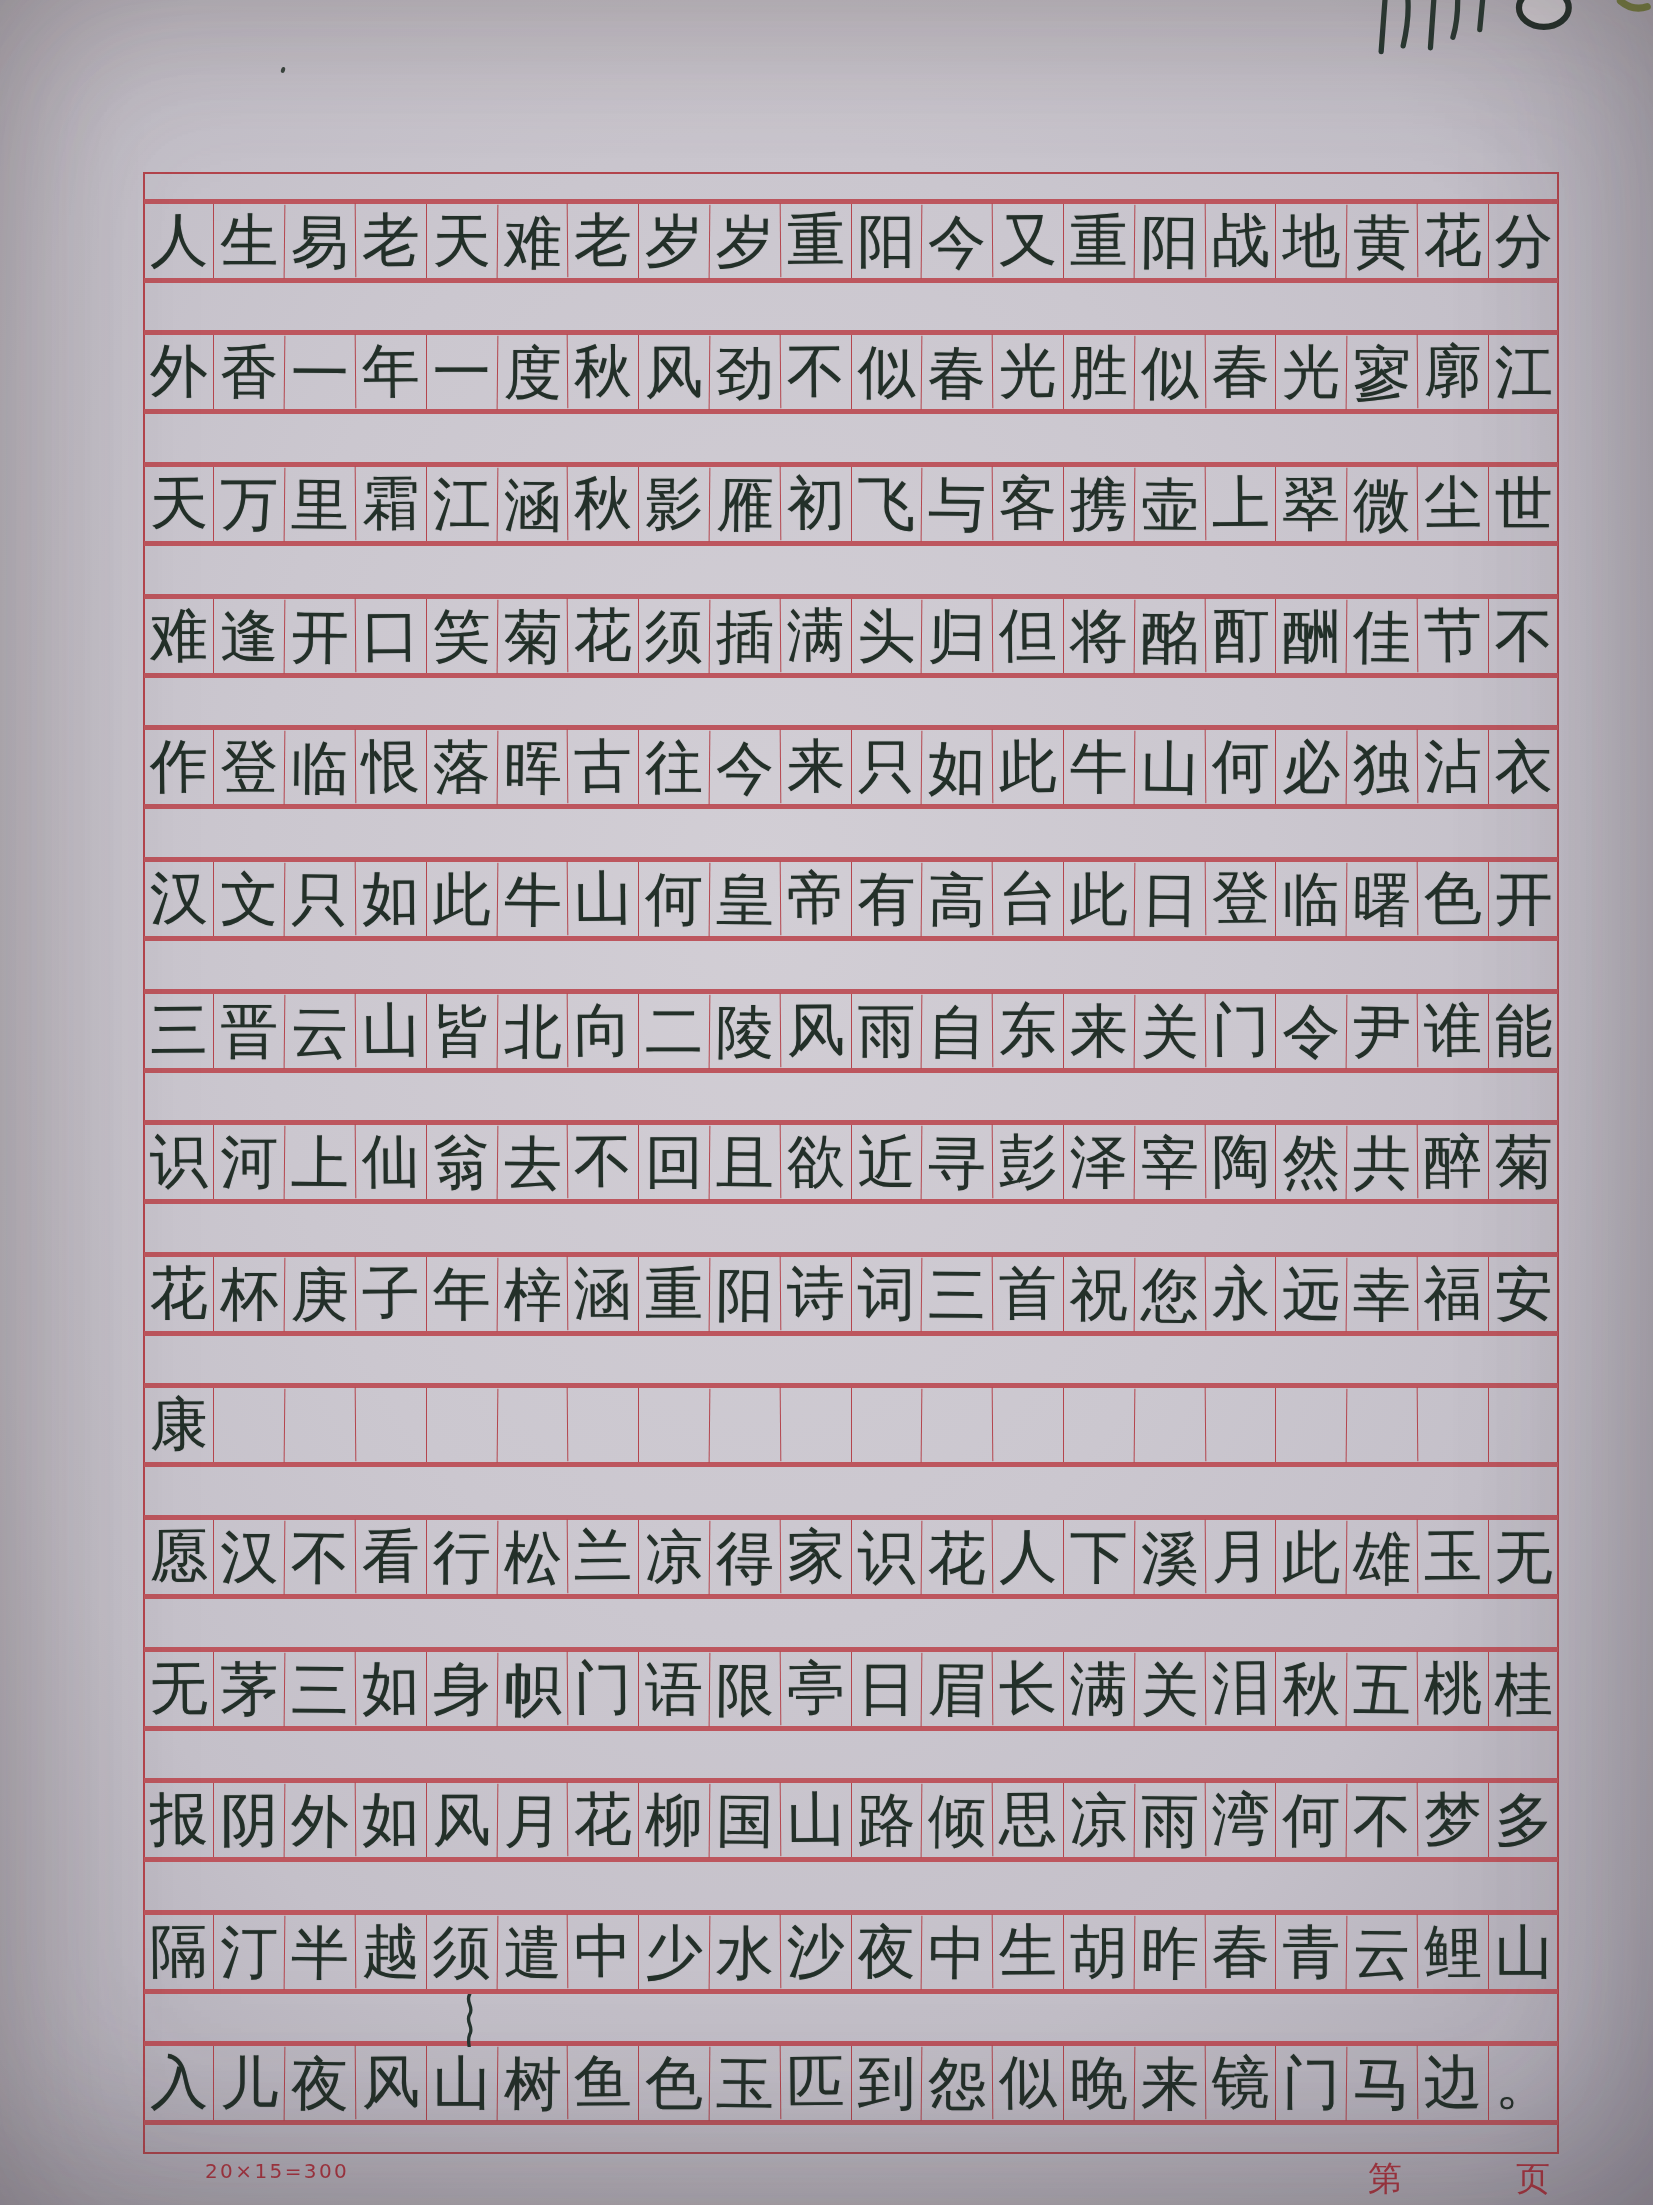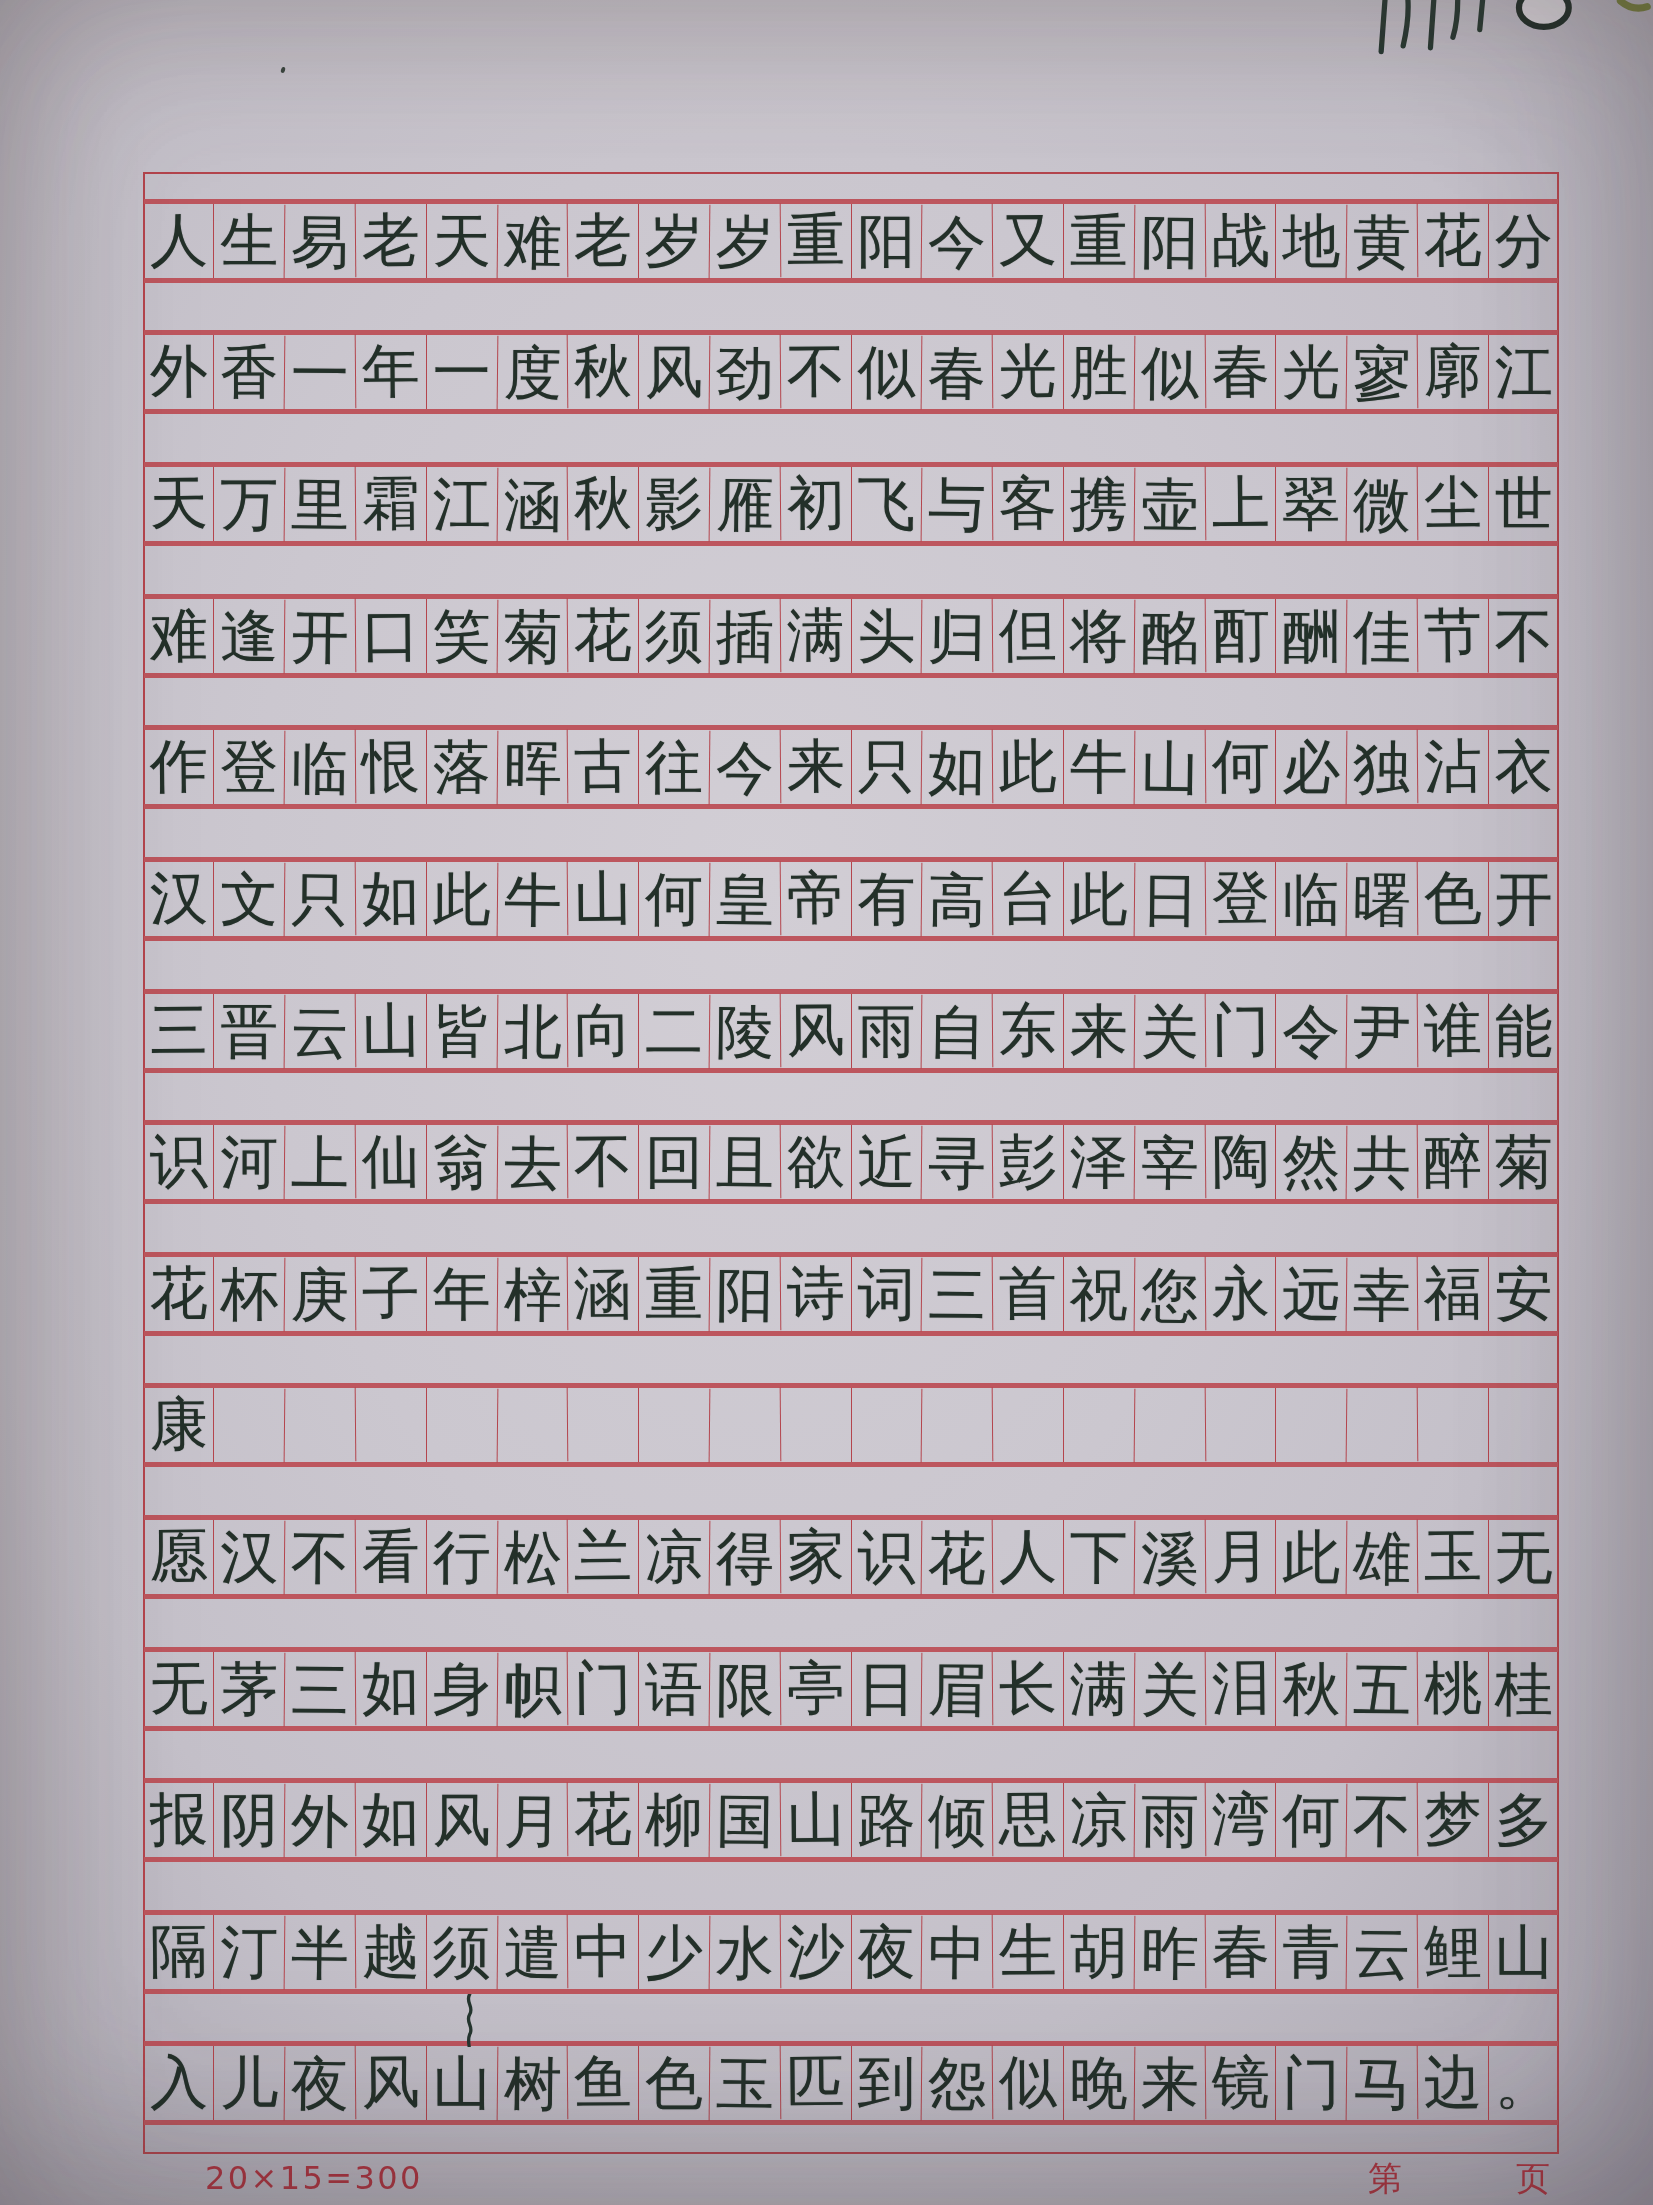--- a/index.html
+++ b/index.html
@@ -72,21 +72,21 @@
     top: -52px;
     width: 12.4px;
     height: 53px;
     pointer-events: none;
   }
 
   .footer-capacity {
     position: absolute;
     left: 205px;
     top: 2159px;
-    font-size: 32px;
+    font-size: 20px;
     letter-spacing: 2.4px;
     color: #b03540;
   }
   .page-word-first {
     position: absolute;
     left: 1368px;
     top: 2156px;
     font-size: 34px;
     color: #b03540;
   }

